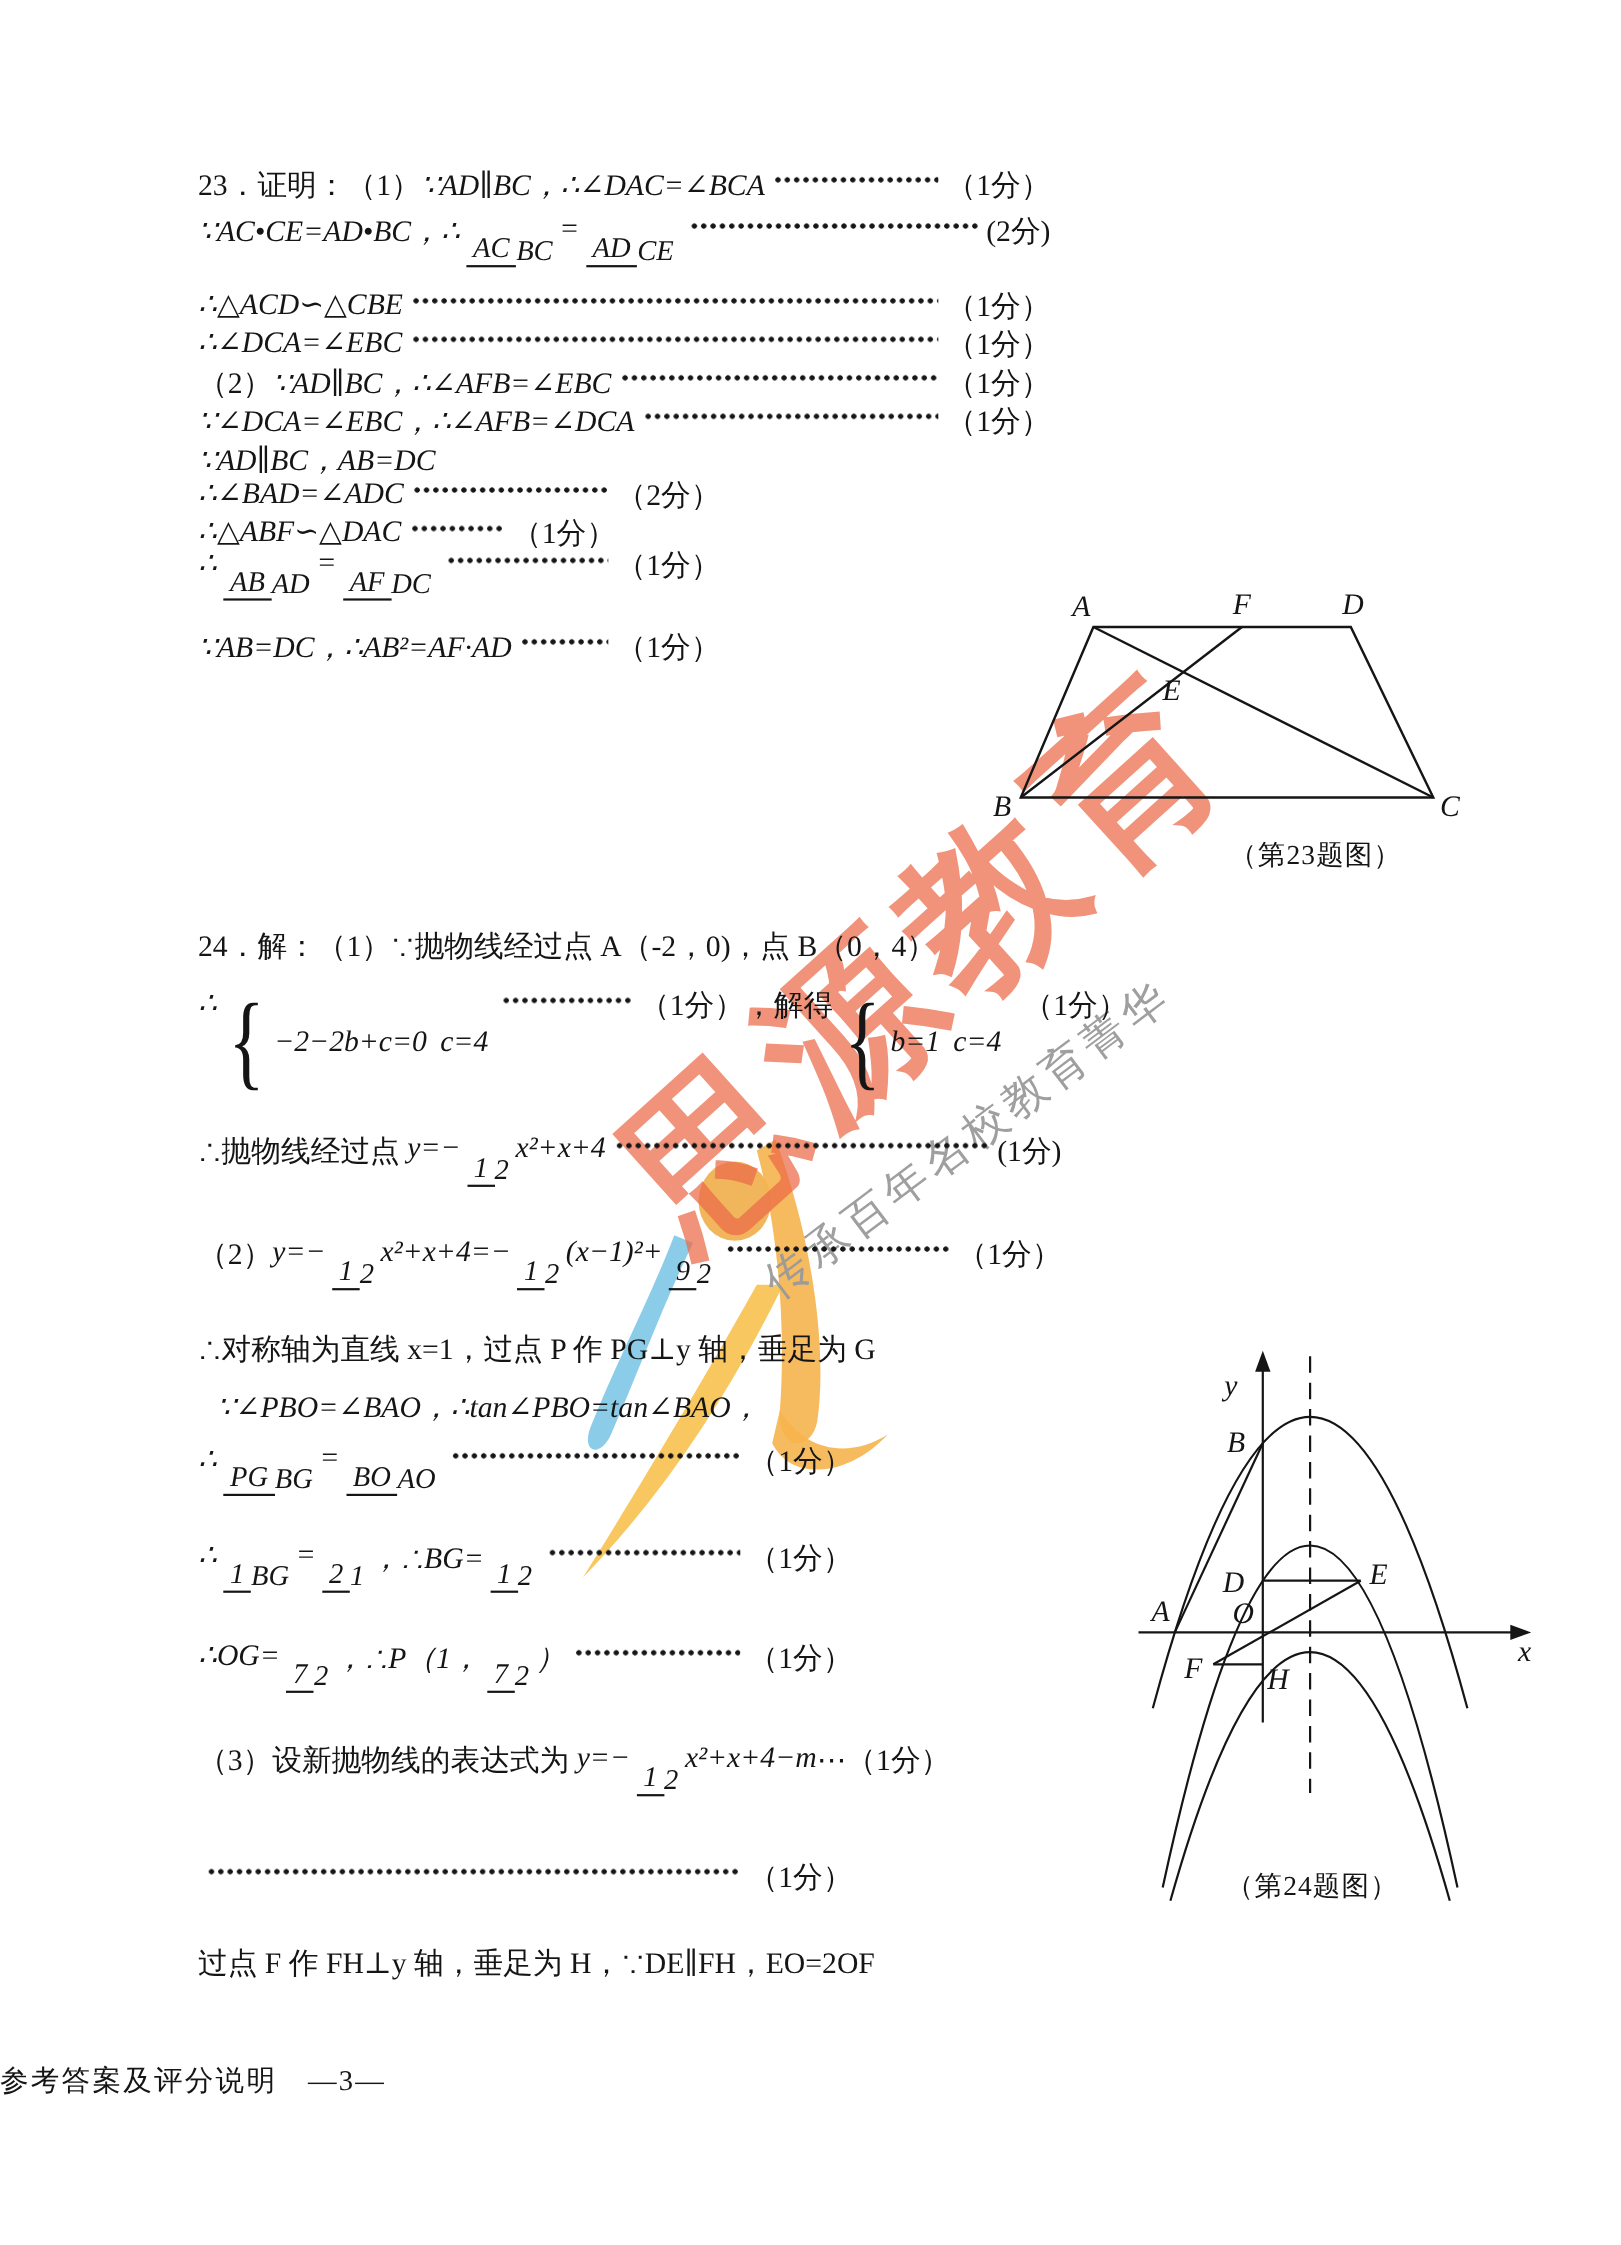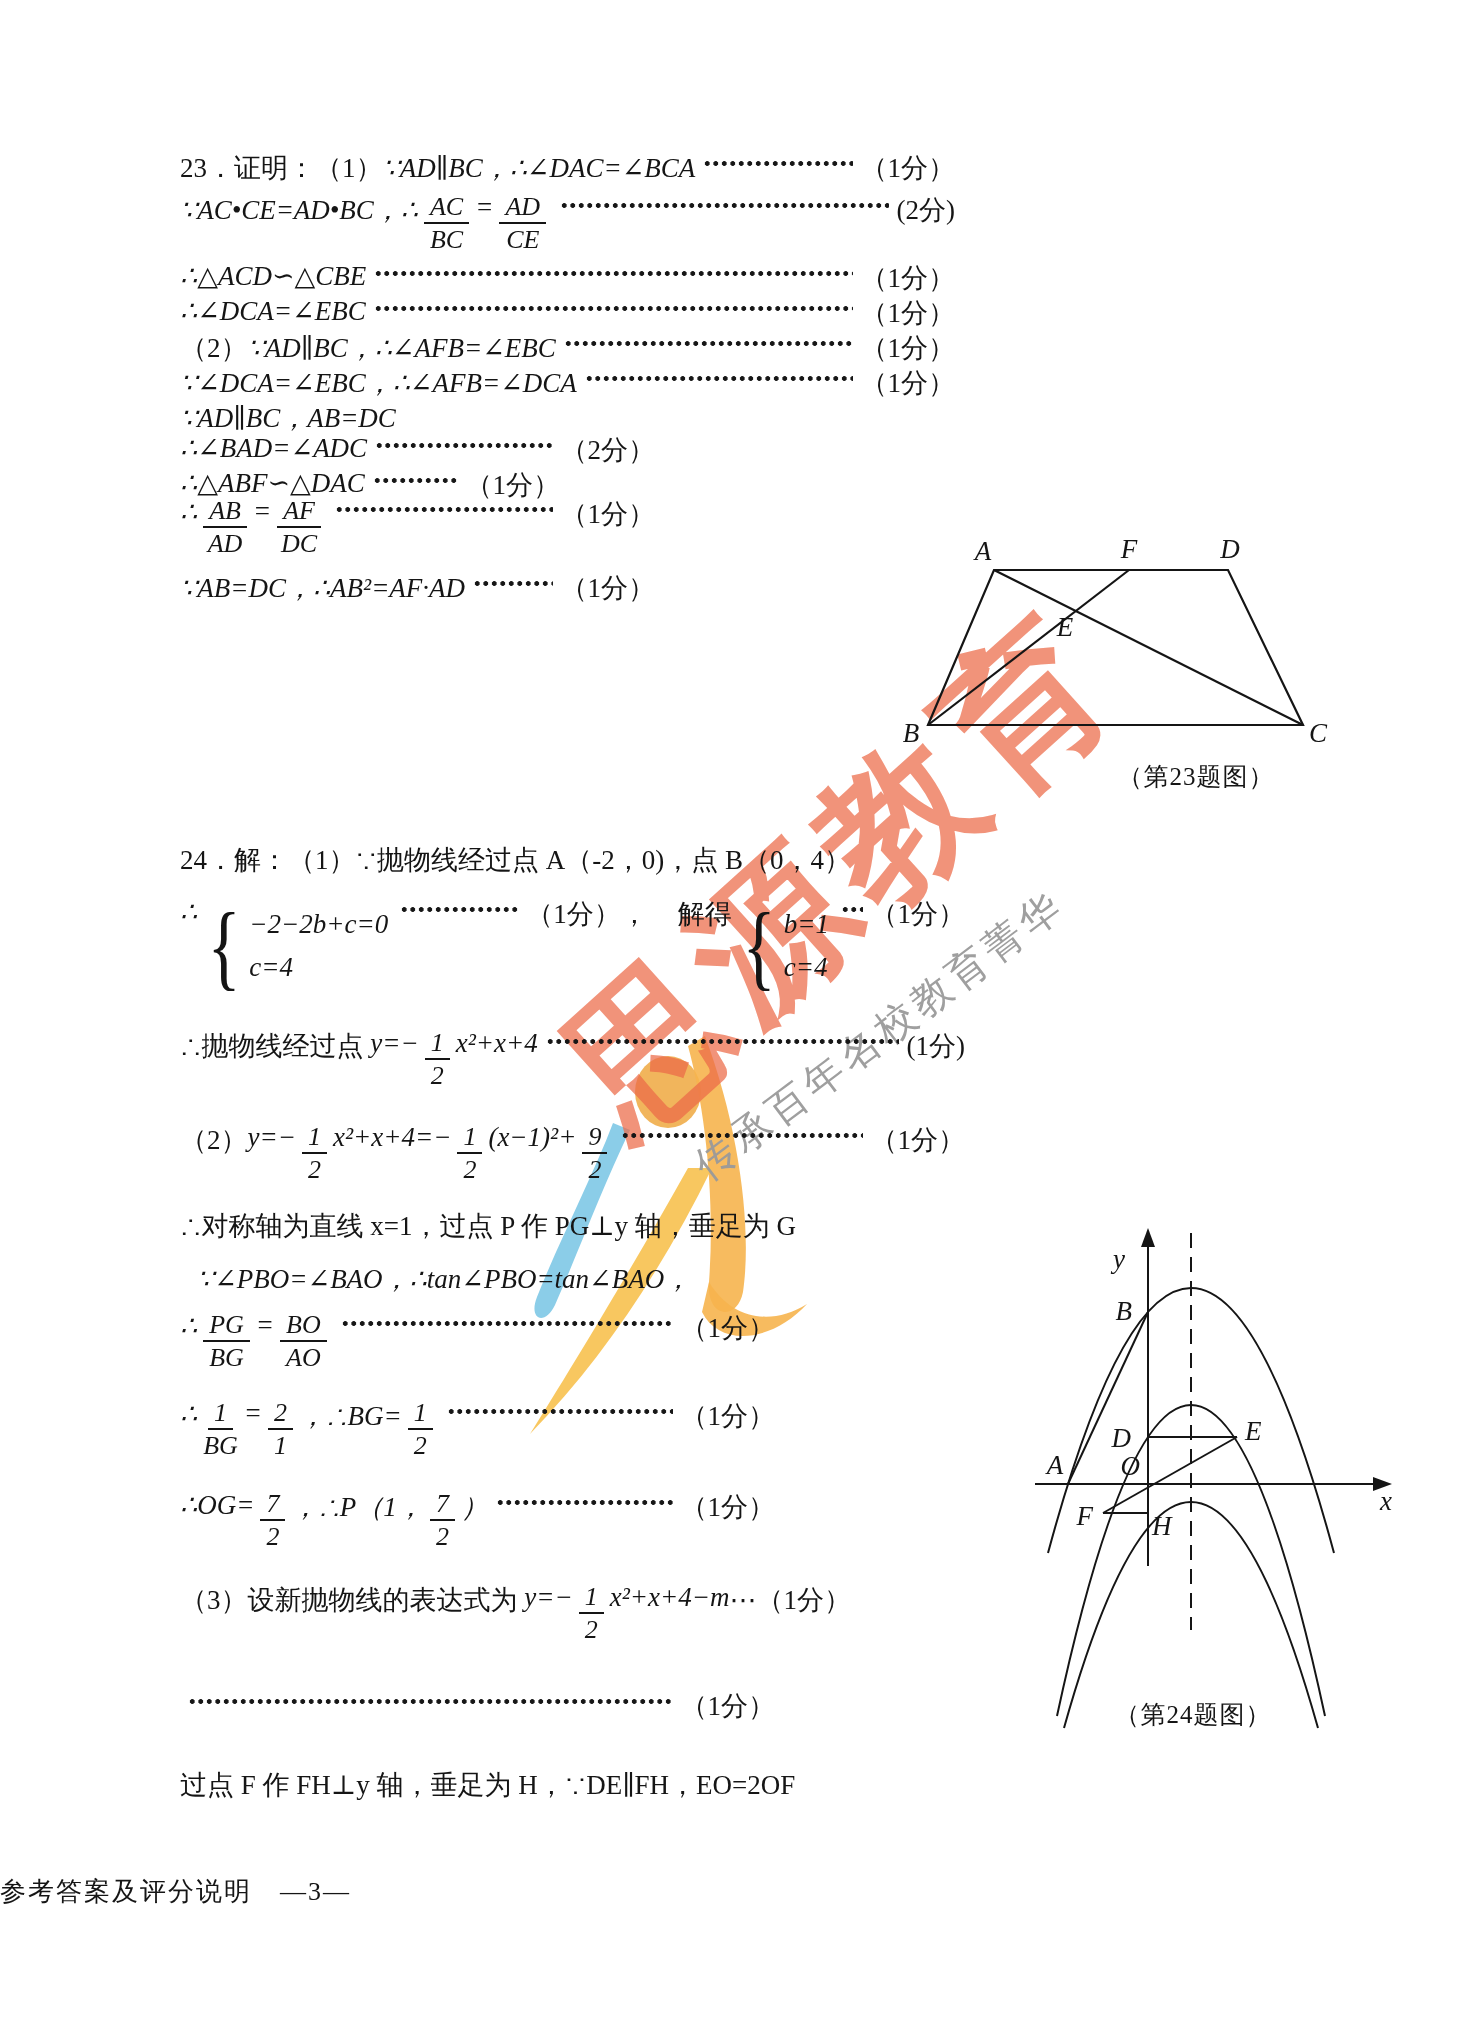--- a/index.html
+++ b/index.html
@@ -17,27 +17,27 @@
   
   .line{position:absolute;z-index:2;display:flex;height:34px;
         font-size:27px;white-space:pre}
   .m{font-style:italic}
   .zh{font-style:normal}
   .score{white-space:nowrap}
   .dots{flex:1 1 auto;height:27px;margin:0 8px;
         background-image:radial-gradient(circle,#161616 2.1px,transparent 2.7px);
         background-size:8.5px 27px;background-position:0 50%;background-repeat:repeat-x}
   .dots.fixed{flex:0 0 auto;width:118px}
-  .frac{display:inline-flex;flex-direction:column;align-items:center;margin:0 6px;
+  .frac{display:inline-flex;flex-direction:row;align-items:center;margin:0 6px;
         font-style:italic;line-height:1.12;font-size:26px}
   .frac .num{padding:0 6px 1px;border-bottom:2px solid #151515}
   .frac .den{padding-top:1px}
   .sys{display:inline-flex;align-items:center;margin:0 4px}
   .sys .brace{font-size:96px;font-weight:400;line-height:.78;transform:scaleX(.72);margin-right:2px;font-style:normal}
-  .sys .eqs{display:flex;flex-direction:column;gap:12px;font-style:italic;text-align:left;font-size:27px}
+  .sys .eqs{display:flex;flex-direction:row;gap:12px;font-style:italic;text-align:left;font-size:27px}
   .gap30{display:inline-block;width:30px}
   .caption{position:absolute;z-index:2;font-size:25px;text-align:center;letter-spacing:1px}
   .footer{position:absolute;z-index:2;left:0;width:100%;text-align:left;font-size:26px;letter-spacing:2px}
   svg.fig{position:absolute;z-index:1;overflow:visible}
   svg.fig text{font-family:"Liberation Serif","DejaVu Serif",serif;font-style:italic;font-size:27px;fill:#151515}
 </style>
 </head>
 <body>
 
 <div class="page">

